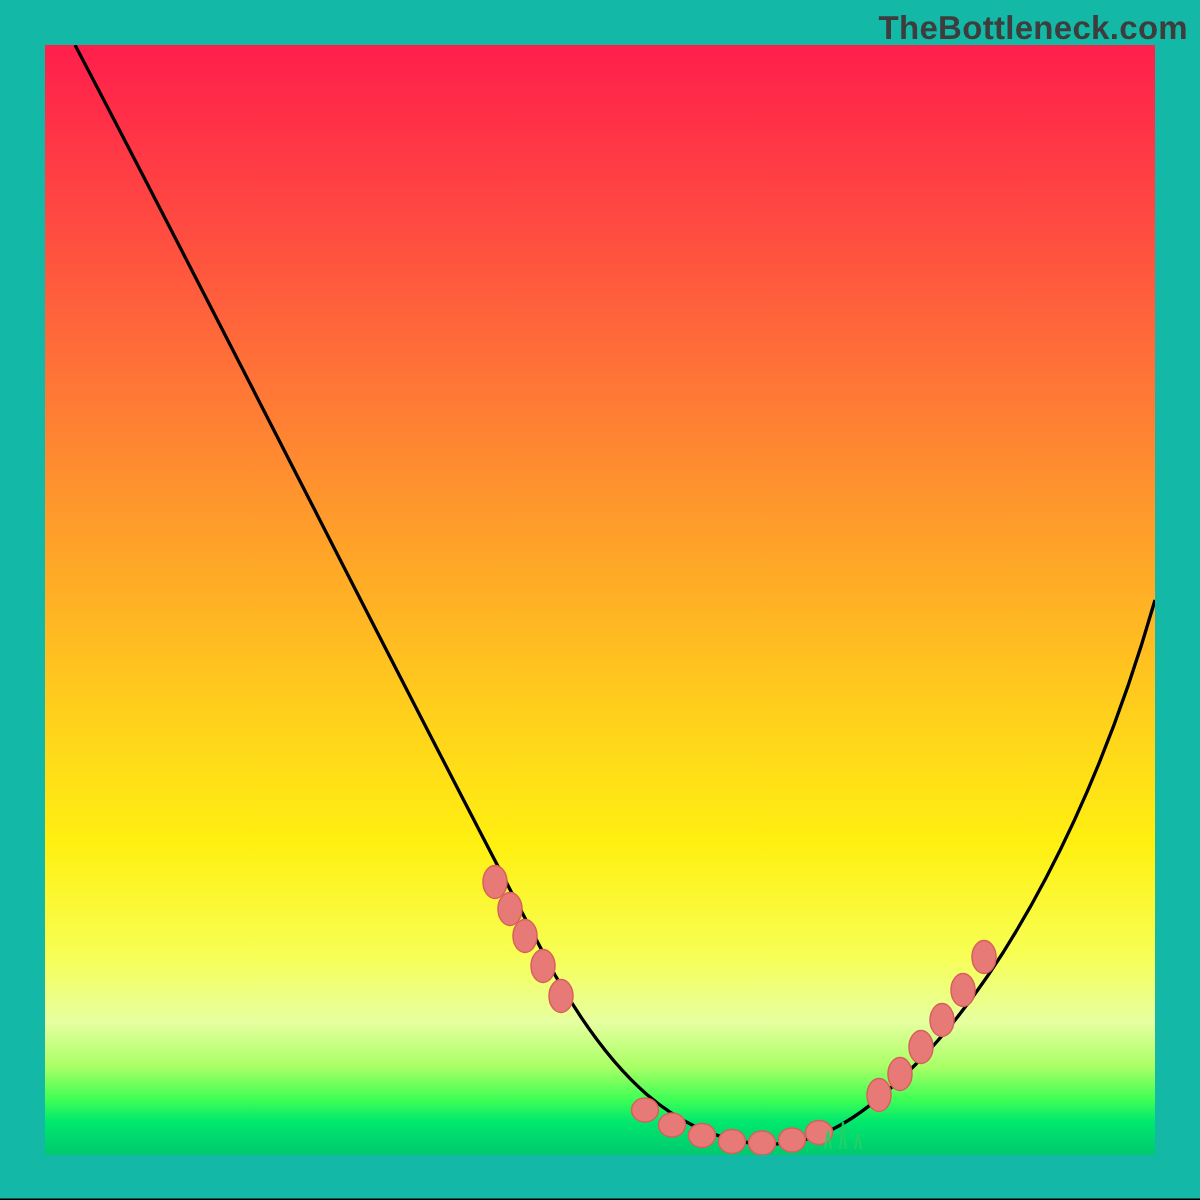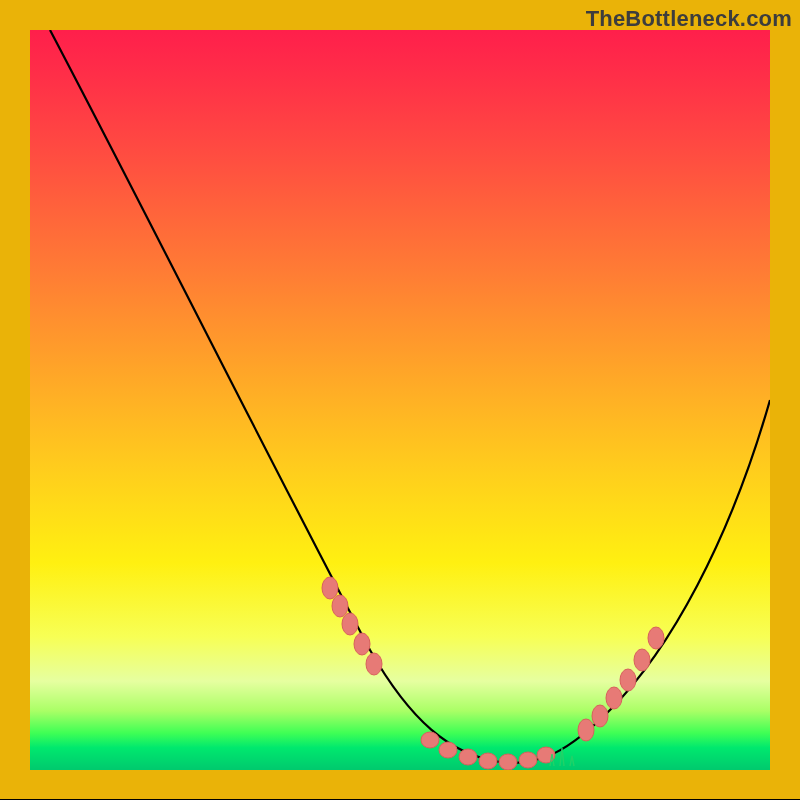--- a/index.html
+++ b/index.html
@@ -8,21 +8,21 @@
     width: 800px;
     height: 800px;
     background: #000;
     overflow: hidden;
     font-family: Arial, Helvetica, sans-serif;
   }
   .outer {
     position: relative;
     width: 800px;
     height: 799px;
-    background: #eab308;
+    background: #14b8a6;
   }
   .plot-area {
     position: absolute;
     left: 30px;
     top: 30px;
     width: 740px;
     height: 740px;
     
     background: linear-gradient(
       to bottom,

